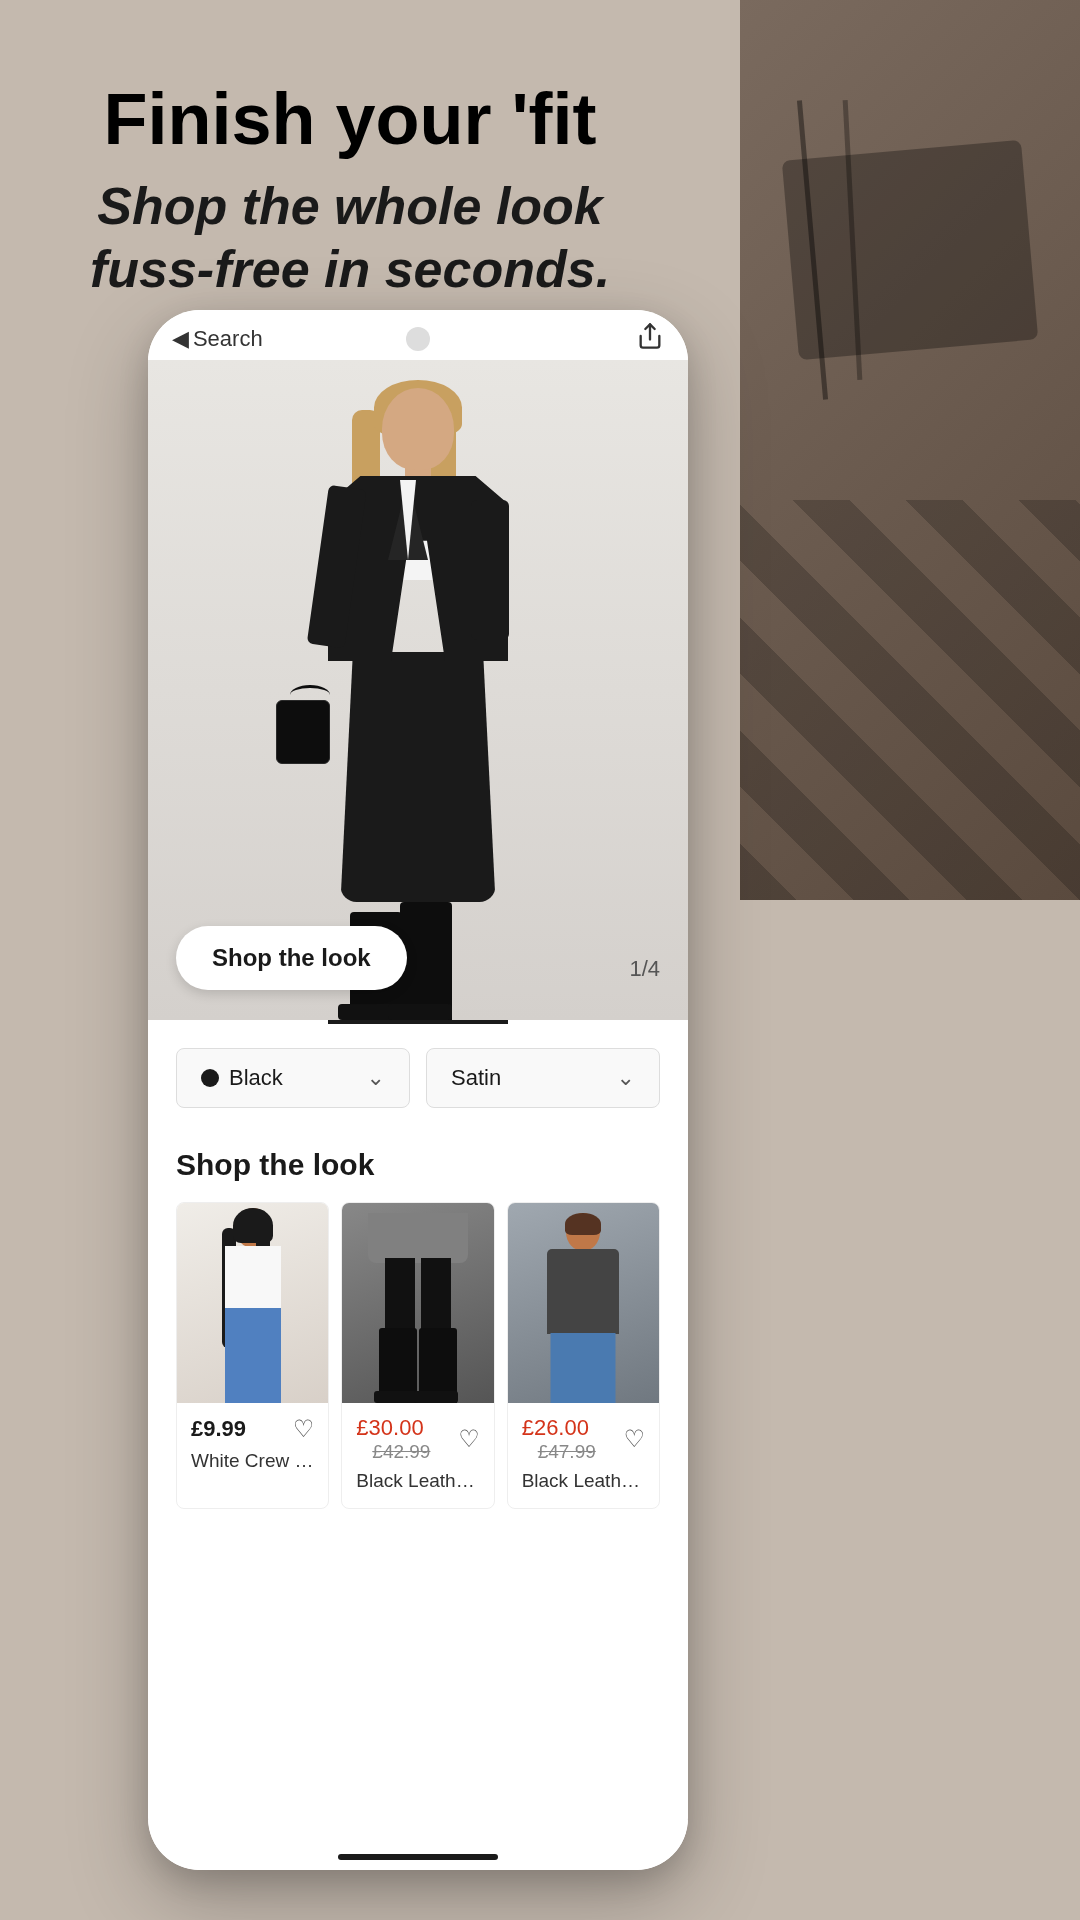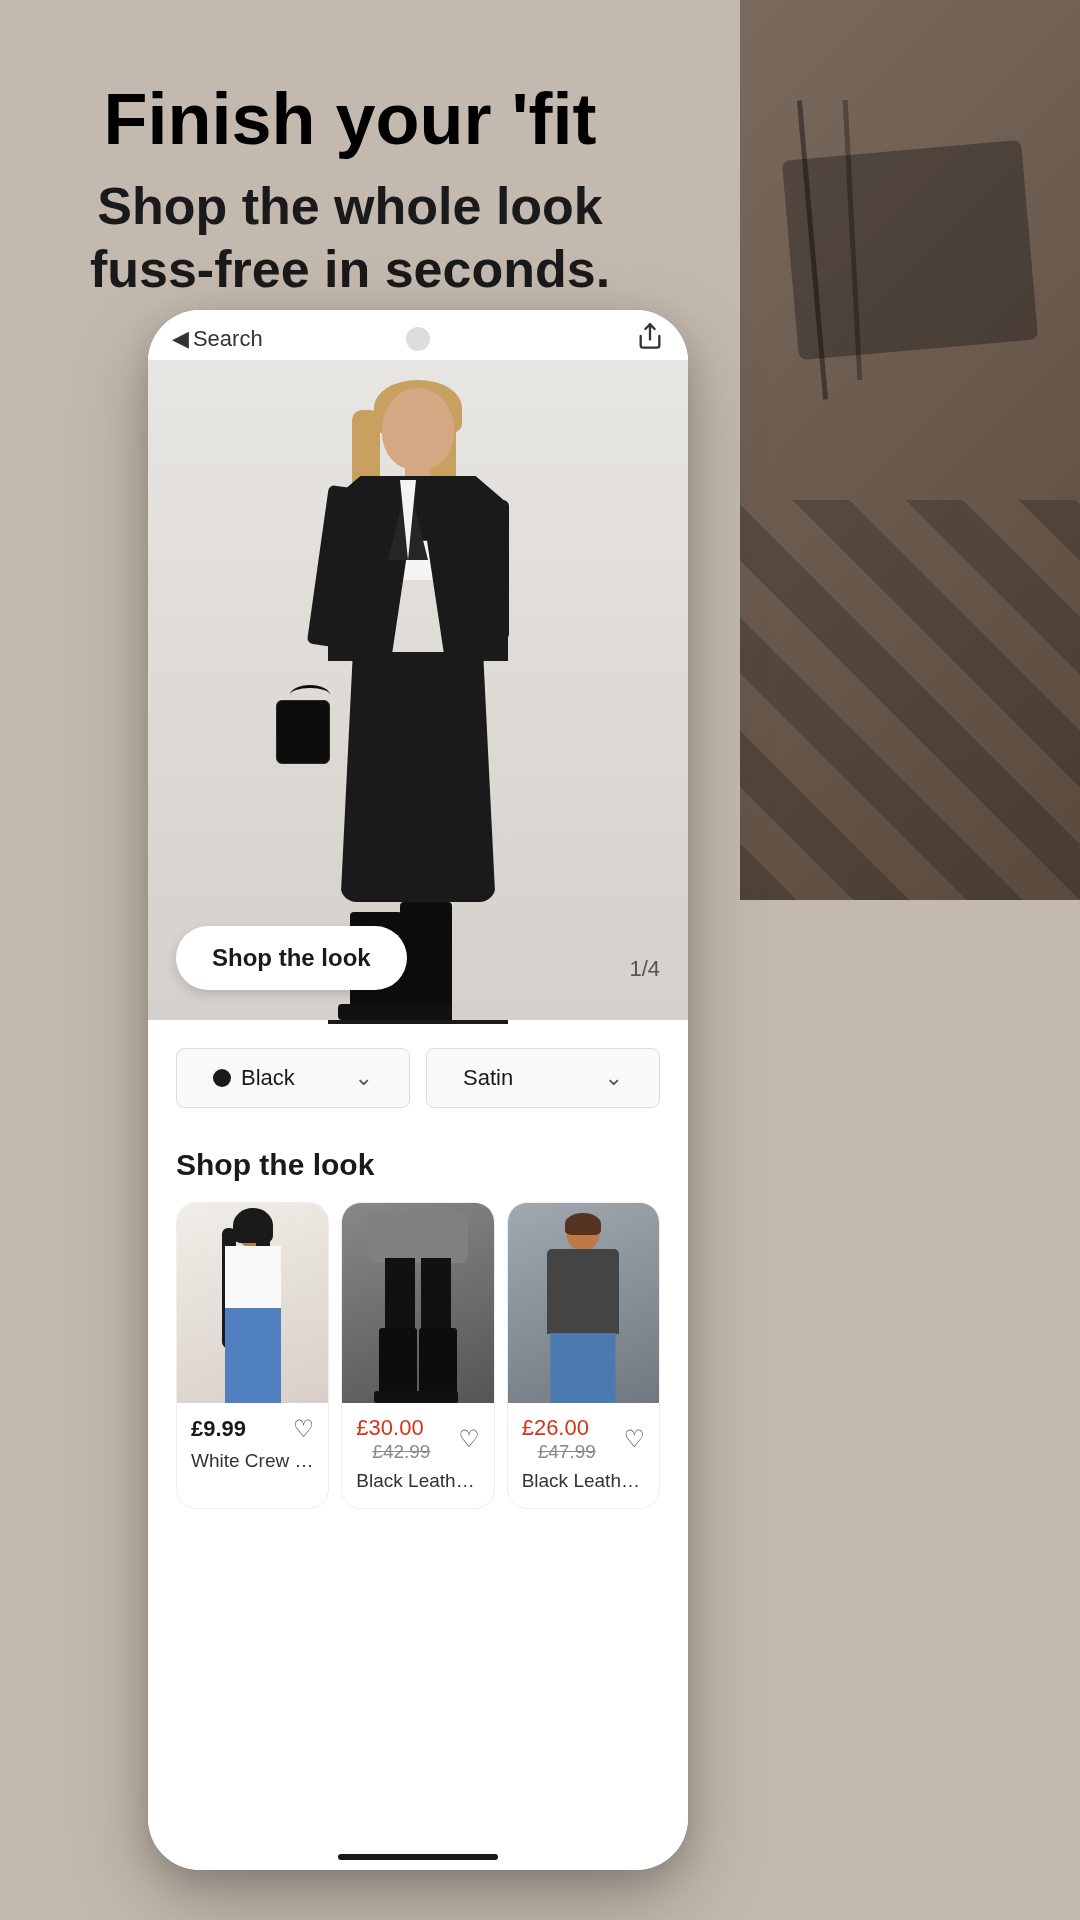--- a/index.html
+++ b/index.html
@@ -181,21 +181,21 @@
     .selectors-row {
       display: flex;
       gap: 16px;
       margin-bottom: 24px;
     }
     .selector-btn {
       flex: 1;
       display: flex;
       align-items: center;
       justify-content: space-between;
-      padding: 16px 36px;
+      padding: 16px 24px;
       border: 1.5px solid #ddd;
       border-radius: 8px;
       background: #f9f9f9;
       cursor: pointer;
       font-size: 22px;
       color: #1a1a1a;
     }
     .color-dot {
       width: 18px;
       height: 18px;
@@ -225,21 +225,21 @@
 
     
     .product-cards-row {
       display: flex;
       gap: 12px;
       overflow: hidden;
     }
     .product-card {
       flex: 1;
       background: #fff;
-      border-radius: 20px;
+      border-radius: 8px;
       overflow: hidden;
       border: 1px solid #eee;
     }
     
     .card-img-1 {
       width: 100%;
       height: 200px;
       background: linear-gradient(160deg, #f0ede8 0%, #d8d0c8 100%);
       position: relative;
       overflow: hidden;
@@ -373,21 +373,21 @@
     <div style="position:absolute;top:0;left:40px;width:5px;height:300px;background:rgba(0,0,0,0.4);transform:rotate(-5deg);"></div>
     <div style="position:absolute;top:0;left:80px;width:5px;height:280px;background:rgba(0,0,0,0.3);transform:rotate(-3deg);"></div>
   </div>
 
   <div style="position:absolute;bottom:0;left:0;right:0;height:400px;background:repeating-linear-gradient(45deg,rgba(0,0,0,0.2) 0,rgba(0,0,0,0.2) 40px,transparent 40px,transparent 80px);"></div>
 </div>
 
 <div class="hero-text">
   <div class="hero-title">Finish your 'fit</div>
   <div class="hero-subtitle">
-    <span style="white-space:pre-line;">Shop the whole look
+    <span style="white-space:pre-line;font-style:italic;">Shop the whole look
 fuss-free in seconds.</span>
   </div>
 </div>
 
 <div class="phone-mockup">
 
   <div class="phone-topbar">
     <div class="back-button">
       <span class="back-chevron">◀</span>
       <span style="font-size:22px;">Search</span>

